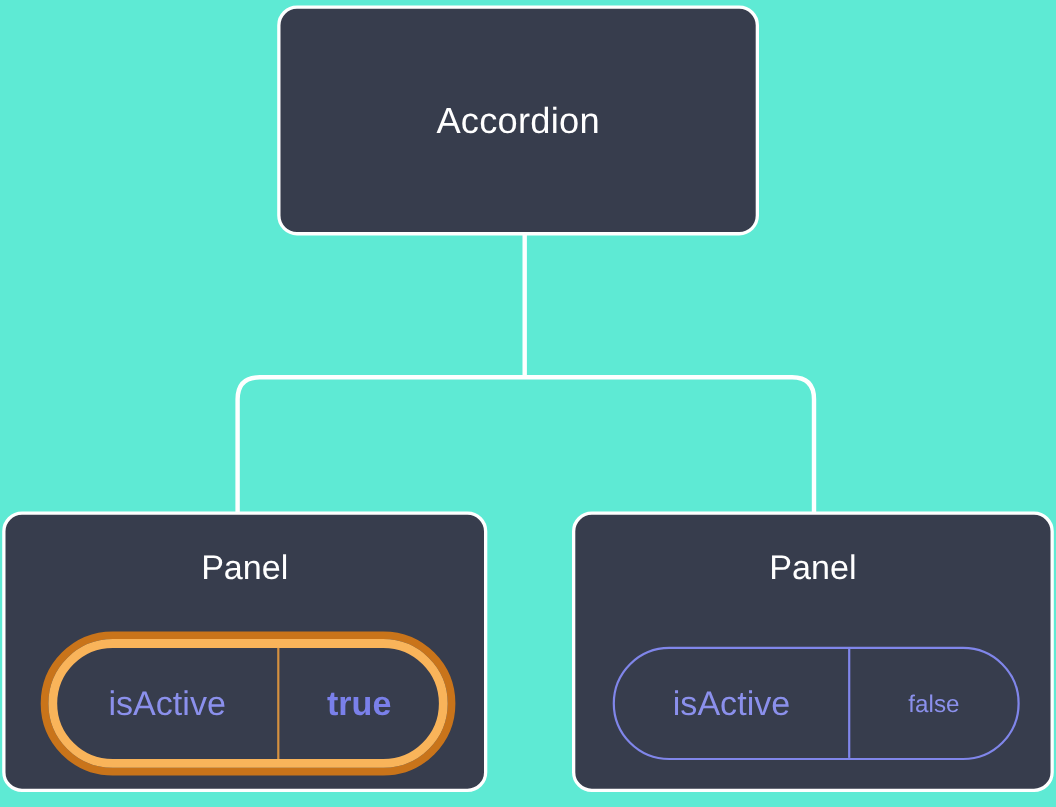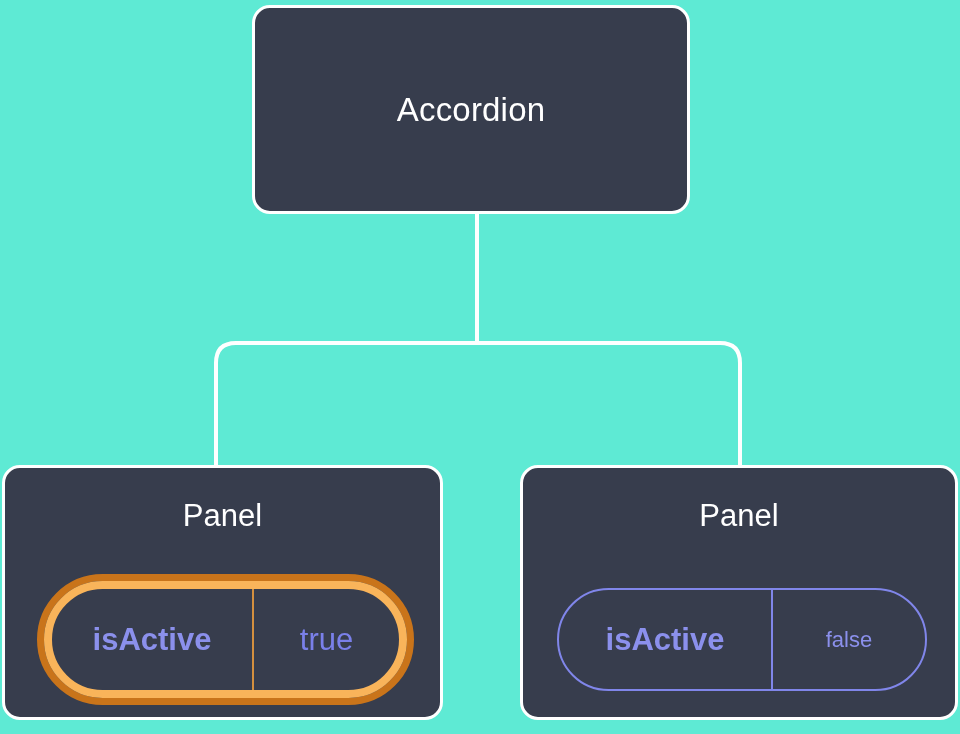--- a/index.html
+++ b/index.html
@@ -95,21 +95,21 @@
   }
   .pill-cell {
     display: flex;
     align-items: center;
     justify-content: center;
     box-sizing: border-box;
     white-space: nowrap;
   }
   .pill-key {
     color: #8b90ec;
-    font-weight: 700;
+    font-weight: 400;
   }
   .pill-val {
     color: #8b90ec;
     font-weight: 400;
   }
 
   
   .pill-default {
     border: 2px solid #8086ea;
     width: 370px;
@@ -142,21 +142,21 @@
   }
   .pill-highlight .pill-key {
     width: 202px;
     font-size: 31px;
     border-right: 2px solid #d4903f;
     color: #8b90ec;
   }
   .pill-highlight .pill-val {
     flex: 1;
     font-size: 31px;
-    font-weight: 400;
+    font-weight: 700;
     color: #7a80ea;
   }
 </style>
 </head>
 <body>
 
 <div id="stage">
 
   <svg id="connectors" viewBox="0 0 960 734" width="960" height="734" fill="none">
     <path d="M 477 213 L 477 343" stroke="#ffffff" stroke-width="4" stroke-linecap="butt"></path>

